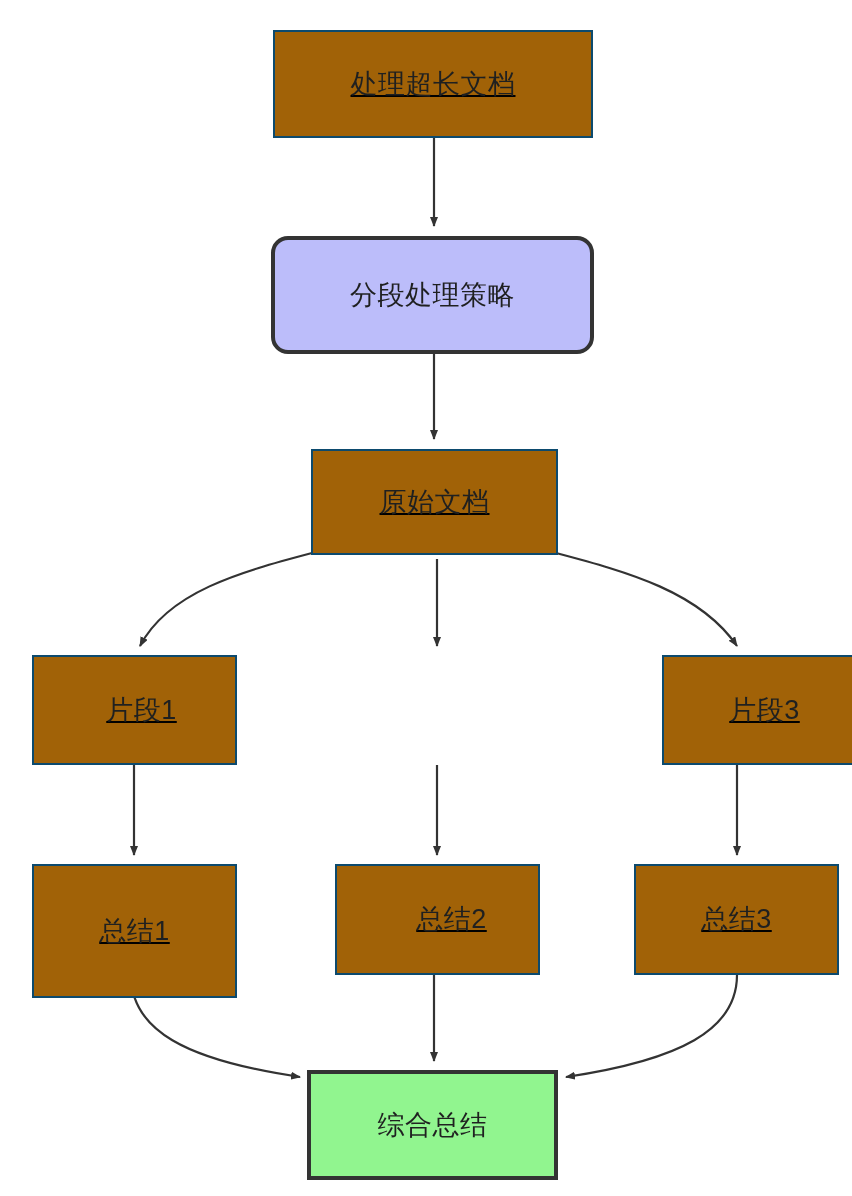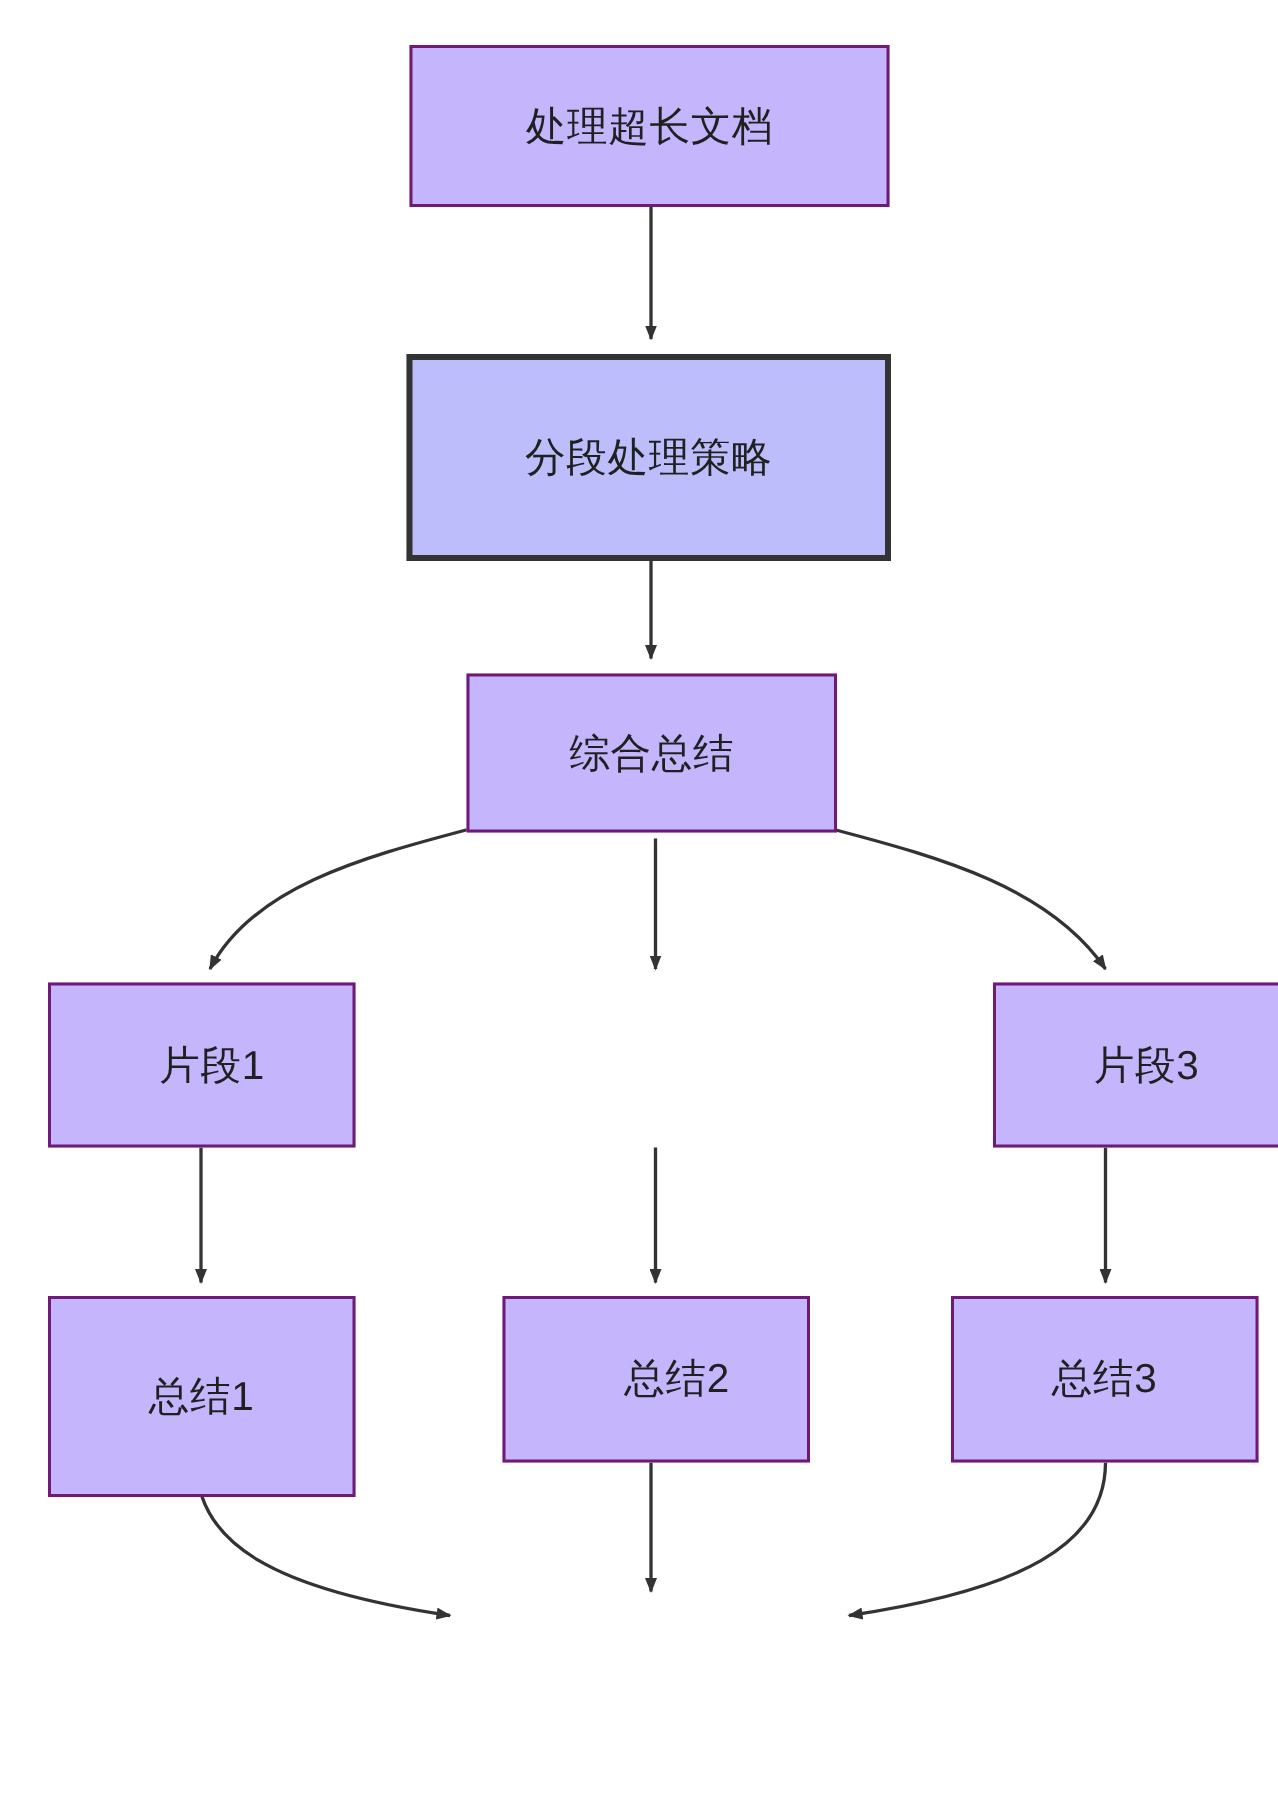--- a/index.html
+++ b/index.html
@@ -36,22 +36,23 @@
     text-align: center;
   }
   .node-label {
     font-size: 27px;
     line-height: 1.2;
     color: #1f2020;
     letter-spacing: 0.5px;
     white-space: nowrap;
   }
   .node.normal {
-    background: #c4b5fd;
-    border: 2px solid #701a75;
+    background: #a16207;
+    border: 2px solid #0c4a6e;
+    text-decoration: underline;
   }
   .node.highlight {
     background: #bcbdfa;
     border: 4px solid #333333;
   }
   .node.result {
     background: #91f58f;
     border: 4px solid #333333;
   }
   .node.result .node-label,
@@ -91,26 +92,26 @@
 
     <path d="M434,975 L434,1061" fill="none" stroke="#333333" stroke-width="2.2" marker-end="url(#arrowhead)"></path>
 
     <path d="M737,975 C737,1030 680,1060 566,1077" fill="none" stroke="#333333" stroke-width="2.2" marker-end="url(#arrowhead)"></path>
   </svg>
 
   <div class="node normal" style="left:273px; top:30px; width:320px; height:108px;">
     <span class="node-label">处理超长文档</span>
   </div>
 
-  <div class="node highlight" style="left:271px; top:236px; width:323px; height:138px;">
+  <div class="node highlight" style="left:271px; top:236px; width:323px; height:118px;border-radius:17px;">
     <span class="node-label">分段处理策略</span>
   </div>
 
   <div class="node normal" style="left:311px; top:449px; width:247px; height:106px;">
-    <span class="node-label">综合总结</span>
+    <span class="node-label">原始文档</span>
   </div>
 
   <div class="node normal" style="left:32px; top:655px; width:205px; height:110px;padding-left:14px;">
     <span class="node-label">片段1</span>
   </div>
 
 
   <div class="node normal" style="left:662px; top:655px; width:205px; height:110px;">
     <span class="node-label">片段3</span>
   </div>
@@ -120,14 +121,17 @@
   </div>
 
   <div class="node normal" style="left:335px; top:864px; width:205px; height:111px;padding-left:28px;">
     <span class="node-label">总结2</span>
   </div>
 
   <div class="node normal" style="left:634px; top:864px; width:205px; height:111px;align-items:center;">
     <span class="node-label">总结3</span>
   </div>
 
+  <div class="node result" style="left:307px; top:1070px; width:251px; height:110px;">
+    <span class="node-label">综合总结</span>
+  </div>
 
 </div>
 
 </body></html>

